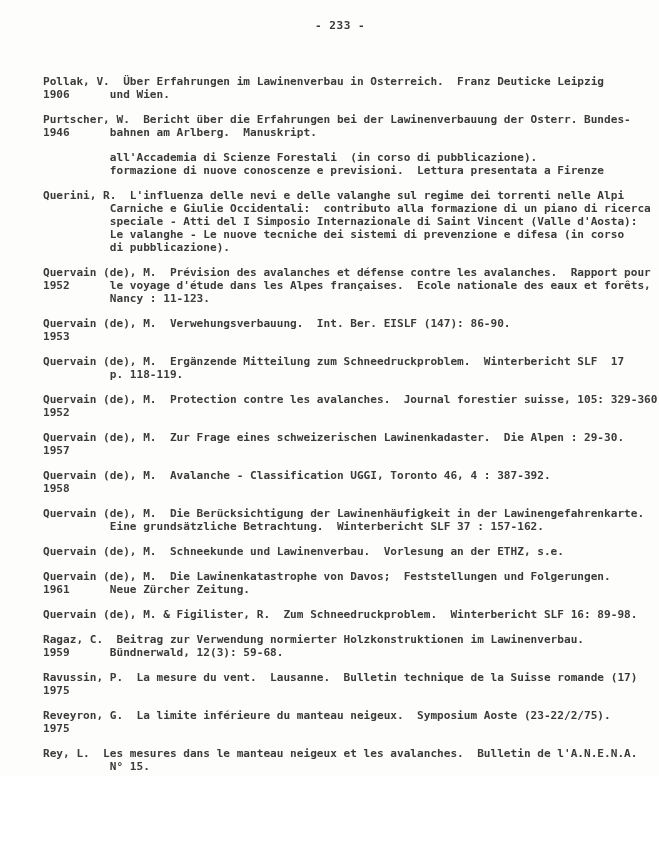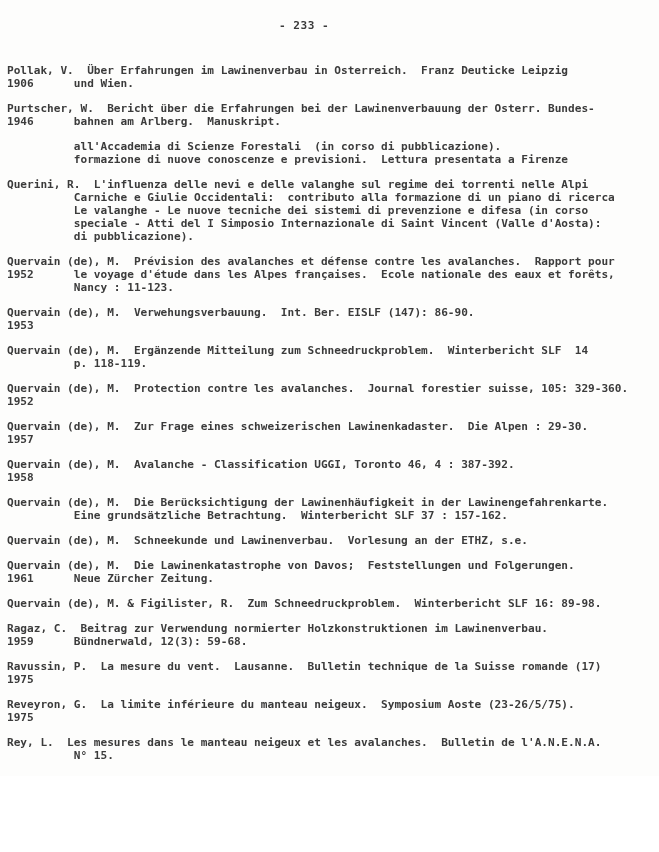--- a/index.html
+++ b/index.html
@@ -7,34 +7,34 @@
     padding: 0;
     background: #ffffff;
   }
   .page {
     position: relative;
     width: 659px;
     height: 776px;
     background: #fdfdfc;
     overflow: hidden;
     box-sizing: border-box;
-    padding: 19px 0 0 7px;
+    padding: 19px 0 0 43px;
     font-family: "DejaVu Sans Mono", "Liberation Mono", monospace;
     font-size: 11.1px;
     line-height: 13px;
     font-weight: bold;
     color: #3b3b3b;
   }
   .page-number {
     margin-left: 272px;
     white-space: pre;
     letter-spacing: 0.5px;
   }
   .bibliography {
-    margin-top: 32px;
+    margin-top: 43px;
   }
   .entry {
     margin: 0 0 12px 0;
   }
   .line {
     white-space: pre;
   }
 </style>
 </head>
 <body>
@@ -50,35 +50,35 @@
         <div class="line">Purtscher, W.  Bericht über die Erfahrungen bei der Lawinenverbauung der Osterr. Bundes-</div>
         <div class="line">1946      bahnen am Arlberg.  Manuskript.</div>
       </div>
       <div class="entry">
         <div class="line">          all'Accademia di Scienze Forestali  (in corso di pubblicazione).</div>
         <div class="line">          formazione di nuove conoscenze e previsioni.  Lettura presentata a Firenze</div>
       </div>
       <div class="entry">
         <div class="line">Querini, R.  L'influenza delle nevi e delle valanghe sul regime dei torrenti nelle Alpi</div>
         <div class="line">          Carniche e Giulie Occidentali:  contributo alla formazione di un piano di ricerca</div>
+        <div class="line">          speciale - Atti del I Simposio Internazionale di Saint Vincent (Valle d'Aosta):</div>
         <div class="line">          Le valanghe - Le nuove tecniche dei sistemi di prevenzione e difesa (in corso</div>
-        <div class="line">          speciale - Atti del I Simposio Internazionale di Saint Vincent (Valle d'Aosta):</div>
         <div class="line">          di pubblicazione).</div>
       </div>
       <div class="entry">
         <div class="line">Quervain (de), M.  Prévision des avalanches et défense contre les avalanches.  Rapport pour</div>
         <div class="line">1952      le voyage d'étude dans les Alpes françaises.  Ecole nationale des eaux et forêts,</div>
         <div class="line">          Nancy : 11-123.</div>
       </div>
       <div class="entry">
         <div class="line">Quervain (de), M.  Verwehungsverbauung.  Int. Ber. EISLF (147): 86-90.</div>
         <div class="line">1953</div>
       </div>
       <div class="entry">
-        <div class="line">Quervain (de), M.  Ergänzende Mitteilung zum Schneedruckproblem.  Winterbericht SLF  14</div>
+        <div class="line">Quervain (de), M.  Ergänzende Mitteilung zum Schneedruckproblem.  Winterbericht SLF  17</div>
         <div class="line">          p. 118-119.</div>
       </div>
       <div class="entry">
         <div class="line">Quervain (de), M.  Protection contre les avalanches.  Journal forestier suisse, 105: 329-360.</div>
         <div class="line">1952</div>
       </div>
       <div class="entry">
         <div class="line">Quervain (de), M.  Zur Frage eines schweizerischen Lawinenkadaster.  Die Alpen : 29-30.</div>
         <div class="line">1957</div>
       </div>
@@ -102,21 +102,21 @@
       </div>
       <div class="entry">
         <div class="line">Ragaz, C.  Beitrag zur Verwendung normierter Holzkonstruktionen im Lawinenverbau.</div>
         <div class="line">1959      Bündnerwald, 12(3): 59-68.</div>
       </div>
       <div class="entry">
         <div class="line">Ravussin, P.  La mesure du vent.  Lausanne.  Bulletin technique de la Suisse romande (17)</div>
         <div class="line">1975</div>
       </div>
       <div class="entry">
-        <div class="line">Reveyron, G.  La limite inférieure du manteau neigeux.  Symposium Aoste (23-26/5/75).</div>
+        <div class="line">Reveyron, G.  La limite inférieure du manteau neigeux.  Symposium Aoste (23-22/2/75).</div>
         <div class="line">1975</div>
       </div>
       <div class="entry">
         <div class="line">Rey, L.  Les mesures dans le manteau neigeux et les avalanches.  Bulletin de l'A.N.E.N.A.</div>
         <div class="line">          N° 15.</div>
       </div>
     </div>
 </div>
 
 </body></html>

